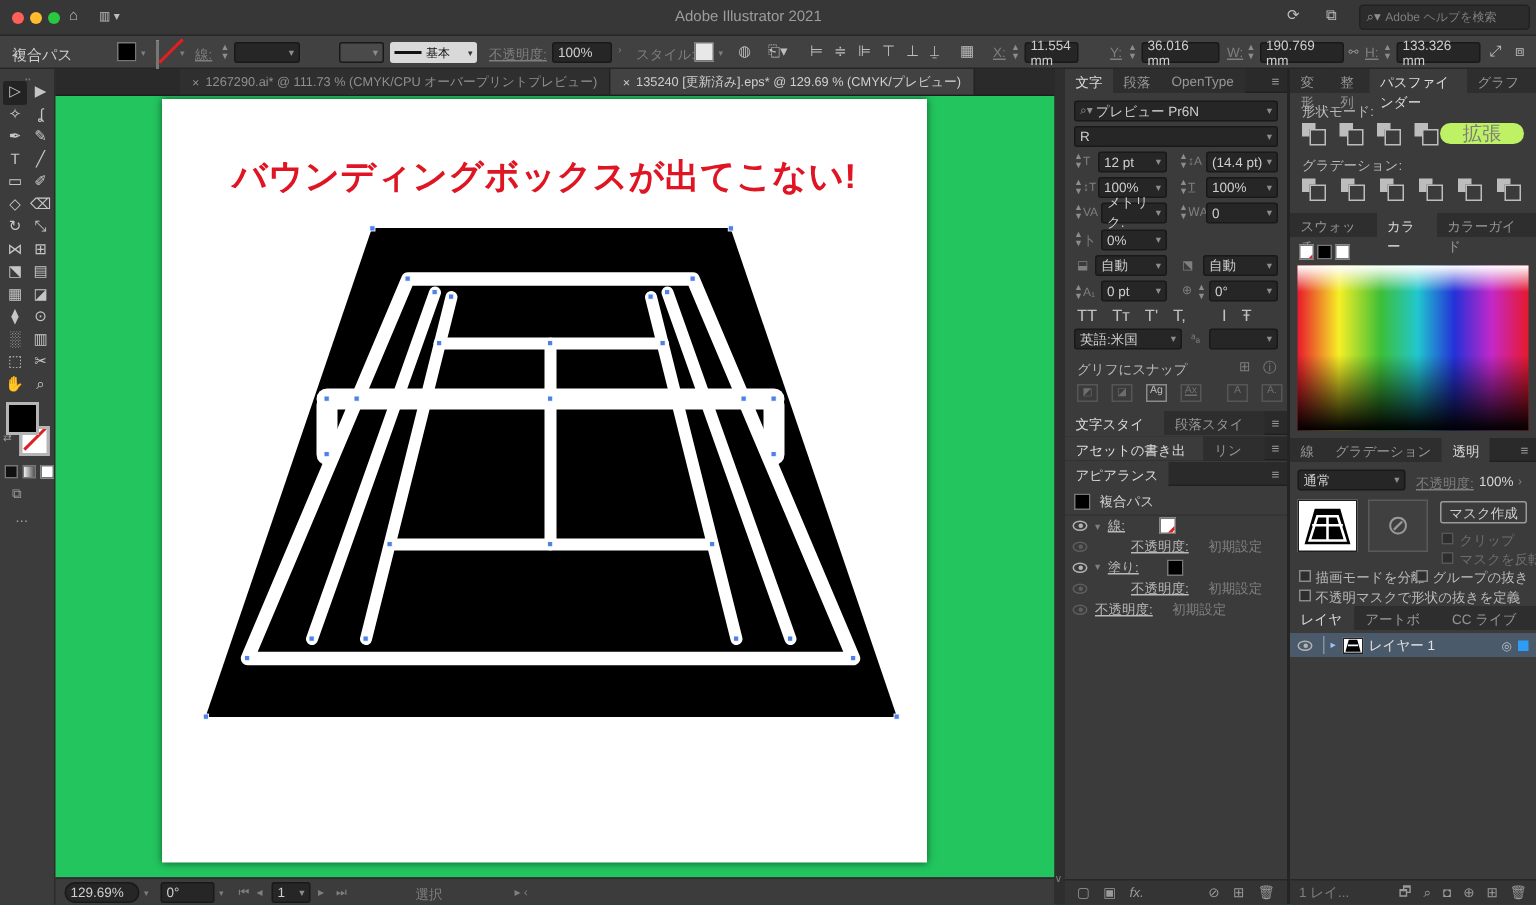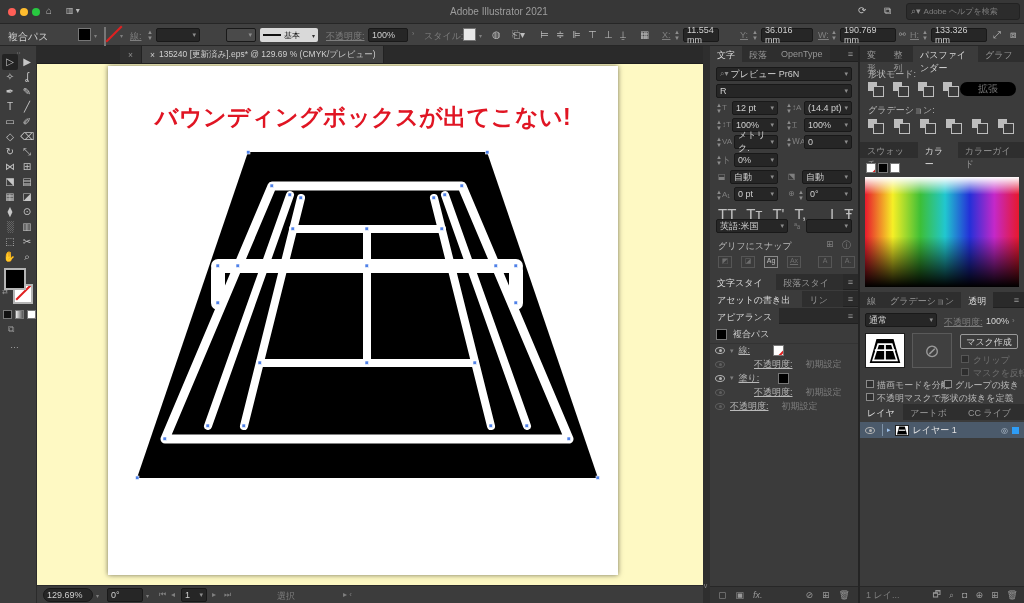--- a/index.html
+++ b/index.html
@@ -108,20 +108,21 @@
       <span>133.326 mm</span>
     </div>
   <span class="abs" style="left:993px;top:5px;color:#bdbdbd;font-size:10px;">⤢</span>
   <span class="abs" style="left:1010px;top:5px;color:#bdbdbd;font-size:10px;">⧈</span>
 </div>
 
 <div class="abs" style="left:37px;top:46px;width:666px;height:18px;background:#2a2a2a;border-bottom:1px solid #1f1f1f;display:flex;align-items:stretch;">
   <div style="width:83px;"></div>
   <div style="background:#2f2f2f;border-right:1px solid #222;color:#8f8f8f;font-size:8.5px;display:flex;align-items:center;gap:4px;padding:0 8px;">
     <span>×</span>
+    <span>1267290.ai* @ 111.73 % (CMYK/CPU オーバープリントプレビュー)</span>
   </div>
   <div style="background:#424242;border-right:1px solid #222;color:#cfcfcf;font-size:8.5px;display:flex;align-items:center;gap:4px;padding:0 8px;">
     <span>×</span>
     <span>135240 [更新済み].eps* @ 129.69 % (CMYK/プレビュー)</span>
   </div>
 </div>
 
 <div class="abs" style="left:0;top:46px;width:37px;height:557px;background:#3c3c3c;border-right:1px solid #2b2b2b;">
   <div class="abs" style="left:0;top:2px;width:37px;text-align:center;color:#777;font-size:7px;">⠤</div>
   <div class="abs" style="left:2px;top:8px;display:grid;grid-template-columns:16px 16px;grid-auto-rows:15px;gap:0 1px;">
@@ -159,21 +160,21 @@
   <span class="abs" style="left:2px;top:242px;color:#9a9a9a;font-size:7px;">⇄</span>
   <div class="abs" style="left:3px;top:264px;display:flex;gap:3px;">
     <span style="width:9px;height:9px;background:#111;border:1px solid #777;"></span>
     <span style="width:9px;height:9px;background:linear-gradient(90deg,#eee,#555);border:1px solid #777;"></span>
     <span class="none-chip" style="width:9px;height:9px;border:1px solid #777;display:inline-block;"></span>
   </div>
   <span class="abs" style="left:8px;top:278px;color:#9a9a9a;font-size:9px;">⧉</span>
   <div class="abs" style="left:10px;top:294px;color:#aaa;font-size:9px;letter-spacing:1px;">…</div>
 </div>
 
-<div class="abs" style="left:37px;top:64px;width:666px;height:521px;background:#fef9c3;overflow:hidden;">
+<div class="abs" style="left:37px;top:64px;width:666px;height:521px;background:#22c55e;overflow:hidden;">
   <div class="abs" style="left:71px;top:2px;width:510px;height:509px;background:#fff;box-shadow:0 0 5px rgba(0,0,0,.55);">
     <div class="abs" style="left:0;top:36px;width:510px;text-align:center;color:#e01523;font-size:23px;font-weight:bold;letter-spacing:0.5px;">バウンディングボックスが出てこない!</div>
     <svg class="abs" style="left:27px;top:84px;" width="465" height="330" viewBox="0 0 465 330">
       <polygon points="113,2 352,2 463,328 2,328" fill="#000000"></polygon>
       <g stroke="#ffffff" fill="none" stroke-linecap="round" stroke-linejoin="round">
         <path d="M137,36 L327,36 L434,289 L30,289 Z" stroke-width="9"></path>
         <path d="M155,45 L73,276" stroke-width="8"></path>
         <path d="M166,48 L109,276" stroke-width="8"></path>
         <path d="M310,45 L392,276" stroke-width="8"></path>
         <path d="M299,48 L356,276" stroke-width="8"></path>
@@ -325,21 +326,21 @@
       <span>0 pt</span>
       <span class="car">▾</span>
     </div>
   <span class="abs dim" style="left:78px;top:143px;font-size:8px;">⊕</span>
   <span class="abs stp" style="left:88px;top:143px;">▲<br>▼</span>
   <div class="abs fld" style="left:96px;top:141px;width:46px;">
       <span>0°</span>
       <span class="car">▾</span>
     </div>
 
-  <div class="abs" style="left:8px;top:159px;width:134px;display:flex;gap:10px;color:#c0c0c0;font-size:15px;">
+  <div class="abs" style="left:8px;top:159px;width:134px;display:flex;gap:10px;color:#c0c0c0;font-size:11px;">
     <span>TT</span>
     <span>Tᴛ</span>
     <span>T'</span>
     <span>T,</span>
     <span style="margin-left:14px;">I</span>
     <span>Ŧ</span>
   </div>
 
   <div class="abs fld" style="left:6px;top:173px;width:72px;">
       <span>英語:米国</span>
@@ -426,21 +427,21 @@
     <span class="ptab on">パスファインダー</span>
     <span class="ptab" style="overflow:hidden;max-width:46px;">グラフィックスタ</span>
   </div>
   <span class="abs txt" style="left:8px;top:22px;">形状モード:</span>
   <div class="abs" style="left:8px;top:36px;display:flex;gap:10px;">
     <span class="pfic"></span>
     <span class="pfic"></span>
     <span class="pfic"></span>
     <span class="pfic"></span>
   </div>
-  <span class="abs" style="left:100px;top:36px;width:56px;height:14px;background:#000000;border-radius:8px;color:#7c7c7c;font-size:10px;text-align:center;line-height:14px;">拡張</span>
+  <span class="abs" style="left:100px;top:36px;width:56px;height:14px;background:#bef264;border-radius:8px;color:#7c7c7c;font-size:13px;text-align:center;line-height:14px;">拡張</span>
   <span class="abs txt" style="left:8px;top:58px;">グラデーション:</span>
   <div class="abs" style="left:8px;top:73px;display:flex;gap:11px;">
     <span class="pfic"></span>
     <span class="pfic"></span>
     <span class="pfic"></span>
     <span class="pfic"></span>
     <span class="pfic"></span>
     <span class="pfic"></span>
   </div>
 

